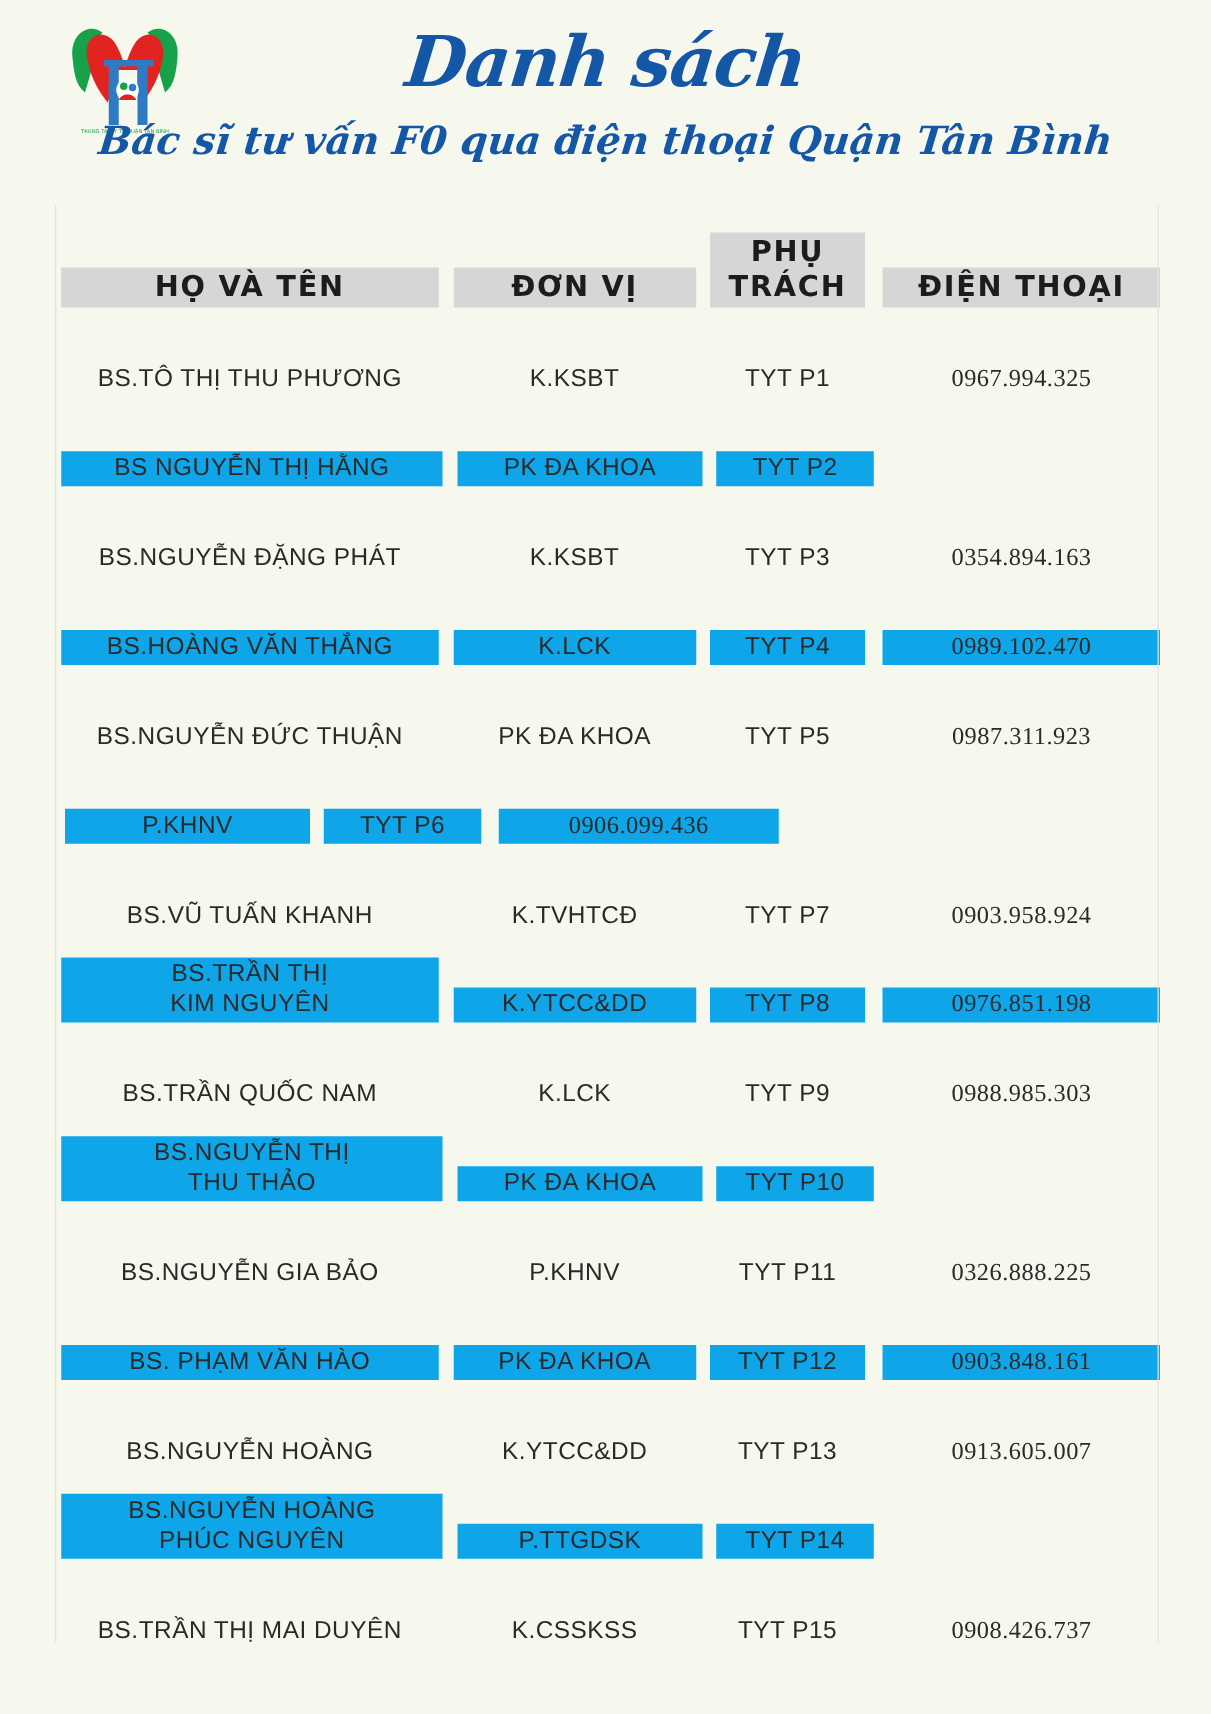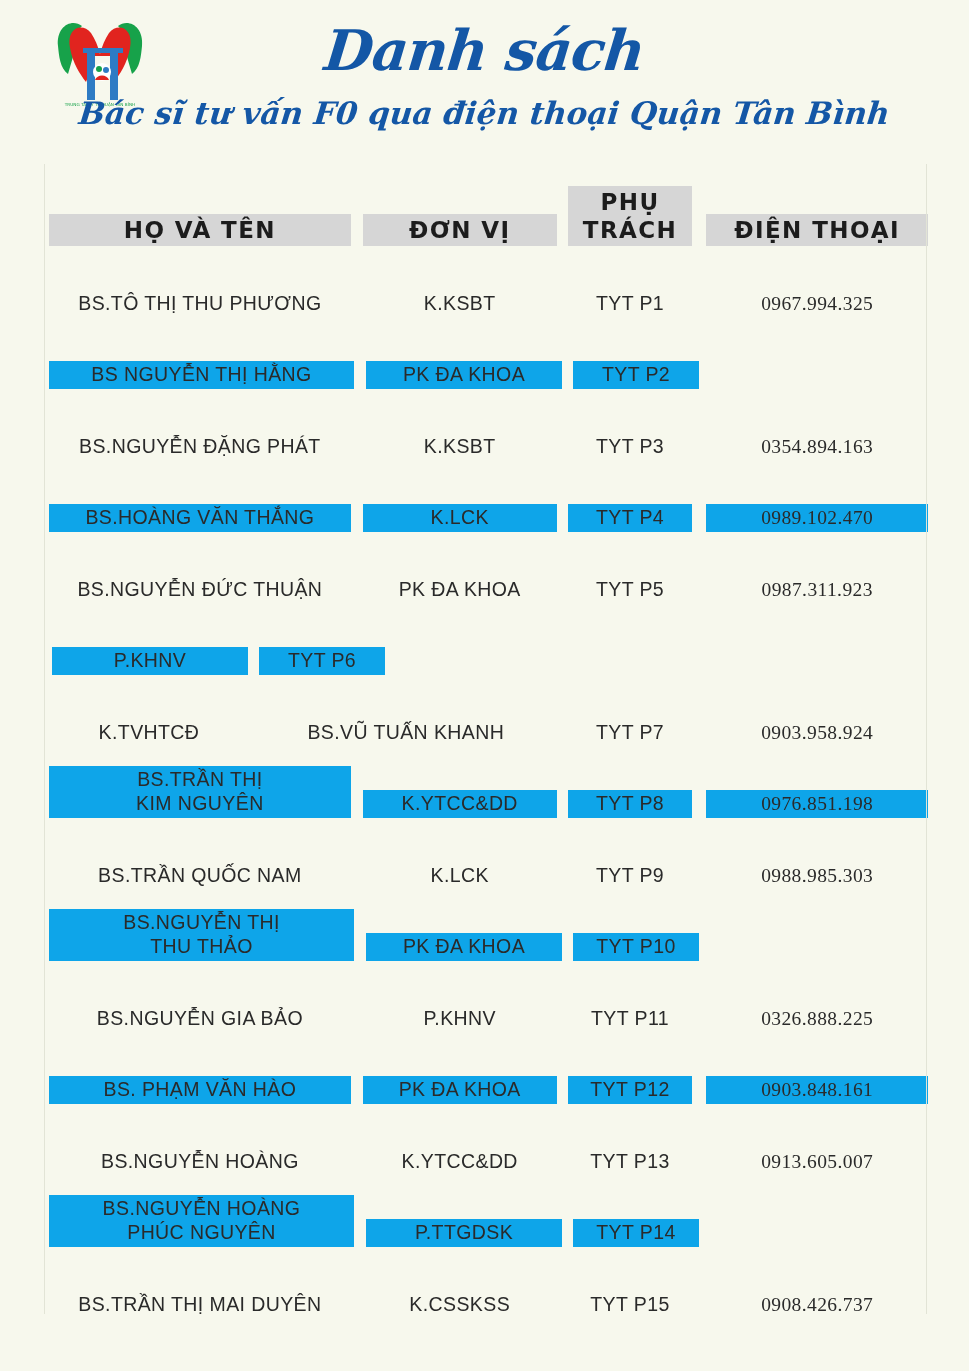--- a/index.html
+++ b/index.html
@@ -190,25 +190,26 @@
   <div class="trow">
     <div class="tcell c1">BS.NGUYỄN ĐỨC THUẬN</div>
     <div class="tcell c2">PK ĐA KHOA</div>
     <div class="tcell c3">TYT P5</div>
     <div class="tcell c4">0987.311.923</div>
   </div>
 
   <div class="trow shaded">
     <div class="tcell c2">P.KHNV</div>
     <div class="tcell c3">TYT P6</div>
-  </div>
-
-  <div class="trow">
+    <div class="tcell c4">0906.099.436</div>
+  </div>
+
+  <div class="trow">
+    <div class="tcell c1">BS.VŨ TUẤN KHANH</div>
     <div class="tcell c2">K.TVHTCĐ</div>
-    <div class="tcell c1">BS.VŨ TUẤN KHANH</div>
     <div class="tcell c3">TYT P7</div>
     <div class="tcell c4">0903.958.924</div>
   </div>
 
   <div class="trow shaded">
     <div class="tcell c1">BS.TRẦN THỊ
 KIM NGUYÊN</div>
     <div class="tcell c2">K.YTCC&amp;DD</div>
     <div class="tcell c3">TYT P8</div>
     <div class="tcell c4">0976.851.198</div>

